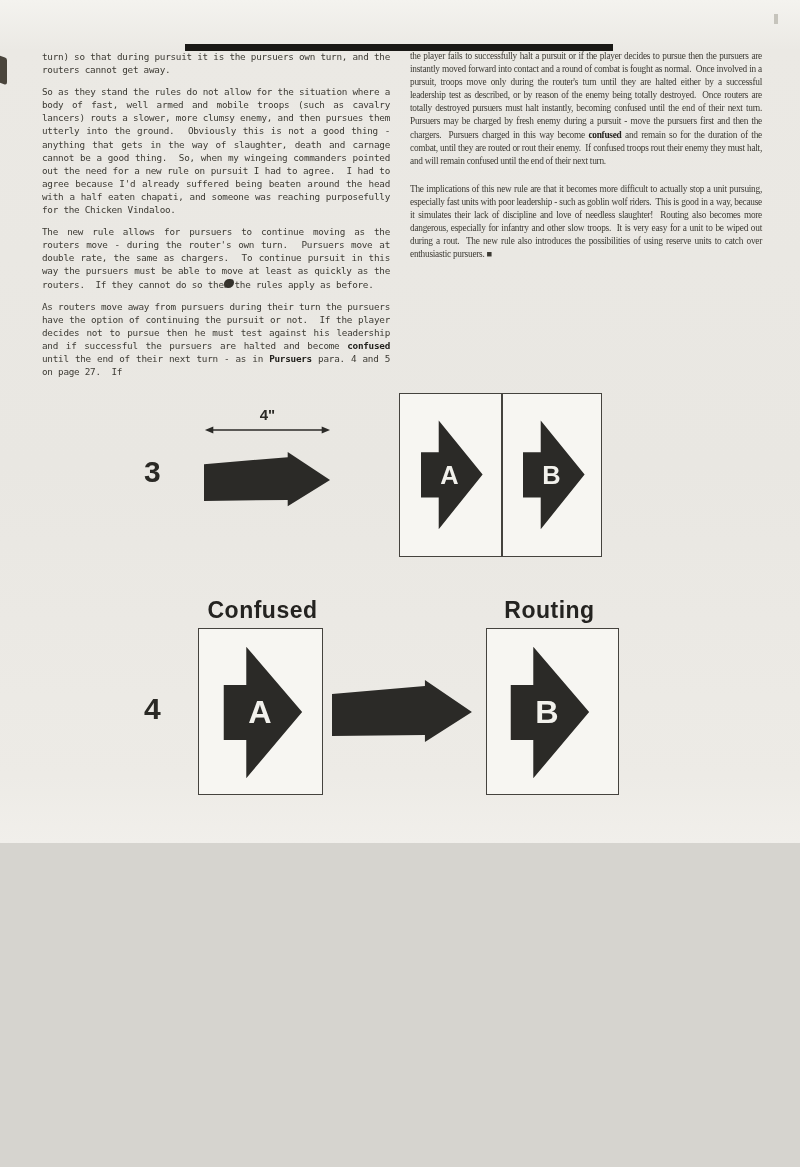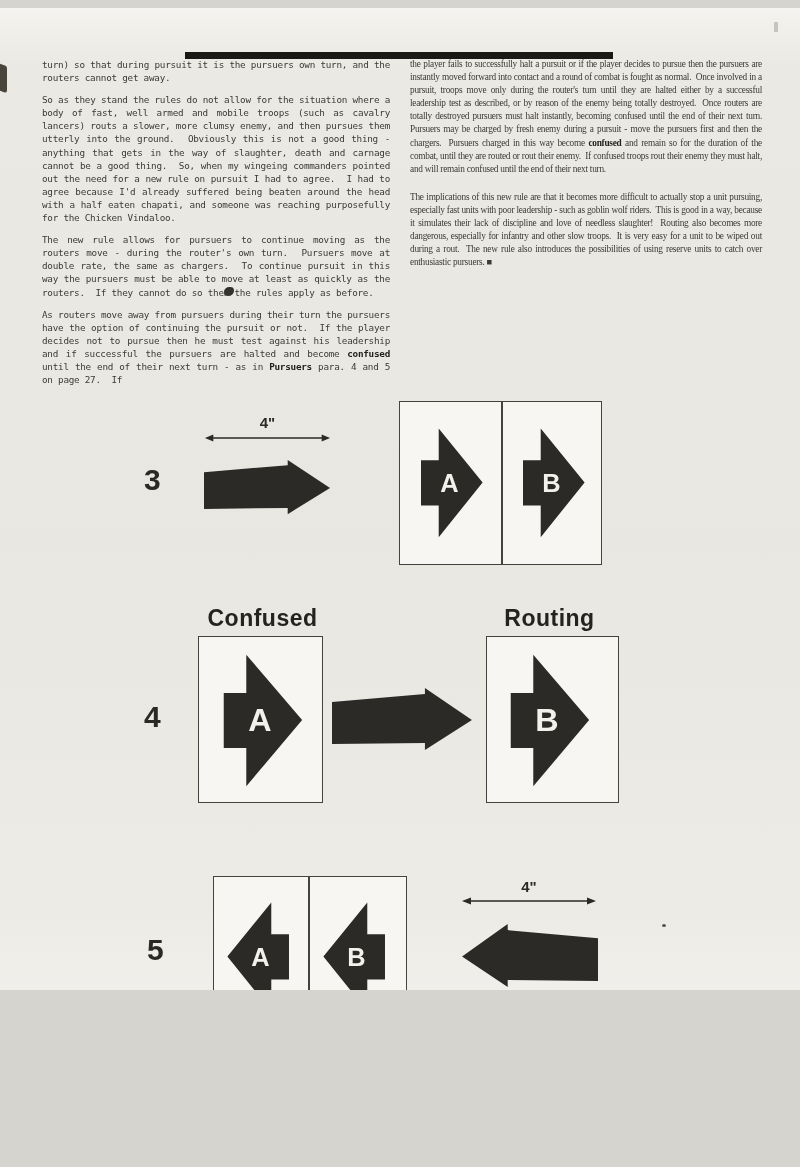--- a/index.html
+++ b/index.html
@@ -1,17 +1,17 @@
 <!DOCTYPE html>
 <html><head>
 <meta charset="utf-8">
 <style>
   html,body{margin:0;padding:0;background:#d6d4cf;}
   .page{
-    position:relative;width:800px;height:982px;margin:8px auto;overflow:hidden;
+    position:relative;width:800px;height:843px;margin:0 auto;overflow:hidden;
     background:linear-gradient(180deg,#f4f3ef 0%,#ebe9e4 6%,#e9e7e2 55%,#edebe6 92%,#f1efeb 100%);
     color:var(--ink,#2e2c28);
     font-family:"DejaVu Sans Mono",monospace;
   }
   .rule{position:absolute;background:#1a1916;}
   .col{position:absolute;top:50px;}
   .para{
     margin:0 0 9px 0;
     font-size:9.3px;line-height:13.1px;letter-spacing:-0.25px;
     text-align:justify;white-space:pre-wrap;color:#3c3a33;

